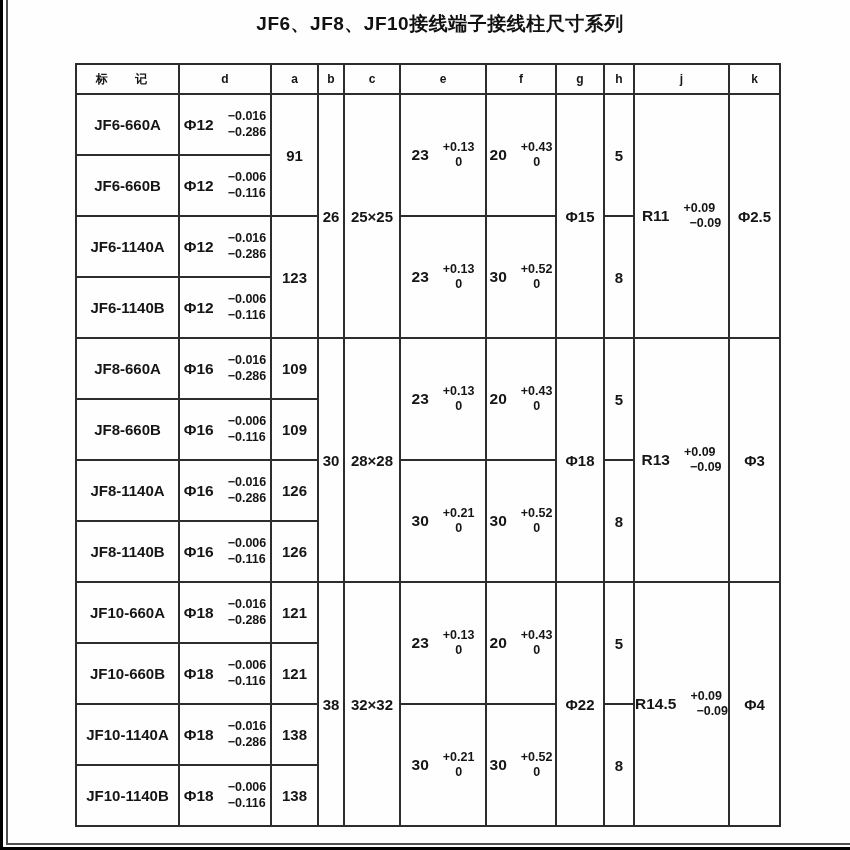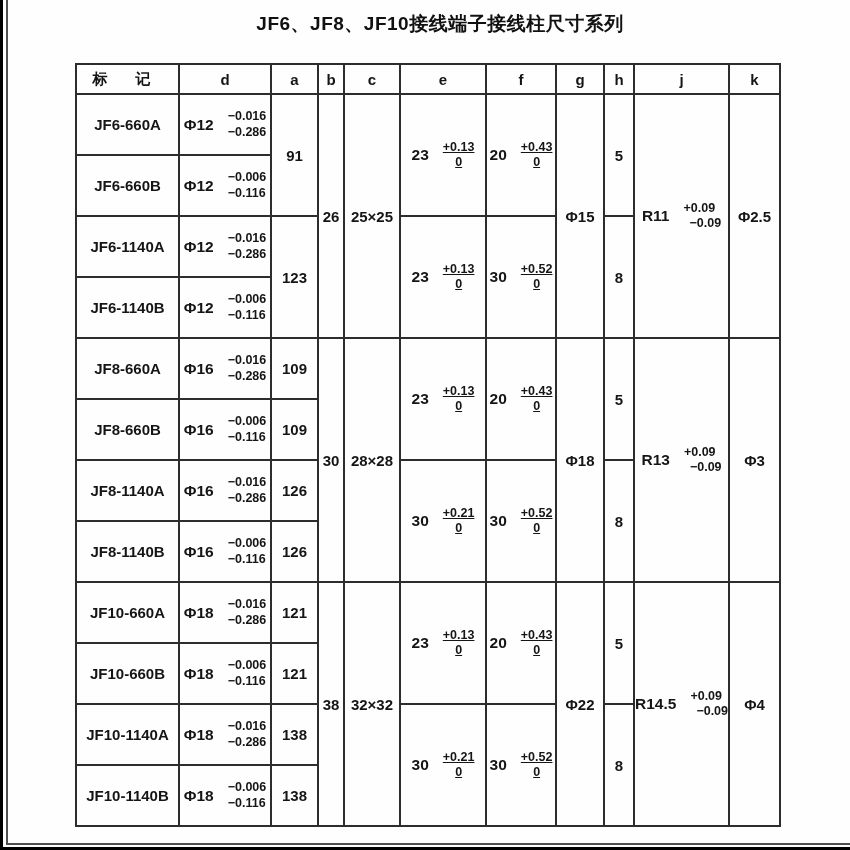--- a/index.html
+++ b/index.html
@@ -56,41 +56,41 @@
     border: 2px solid #2d2d2d;
     text-align: center;
     vertical-align: middle;
     padding: 0;
     font-weight: bold;
     color: #151515;
     overflow: hidden;
   }
   table.spec th {
     height: 28px;
-    font-size: 15px;
+    font-size: 12px;
   }
   table.spec tbody tr { height: 61px; }
   table.spec td { font-size: 15px; }
   th.col-mark { letter-spacing: 12px; padding-left: 12px; }
   
   .dim {
     display: inline-flex;
     align-items: center;
   }
   .dim .main { font-size: 15.5px; }
   .dim .tol {
     display: inline-flex;
     flex-direction: column;
     margin-left: 14px;
     font-size: 12.5px;
     line-height: 1.22;
     text-align: left;
     white-space: nowrap;
   }
-  .dim .tol.center { text-align: center; text-decoration: underline; }
+  .dim .tol.center { text-align: center; }
   .dim .tol.indent .sub { margin-left: 6px; }
 </style>
 </head>
 <body>
 
 <div class="page">
   <div class="edge-left"></div>
   <div class="frame-left"></div>
   <div class="frame-bottom"></div>
   <div class="edge-bottom"></div>

